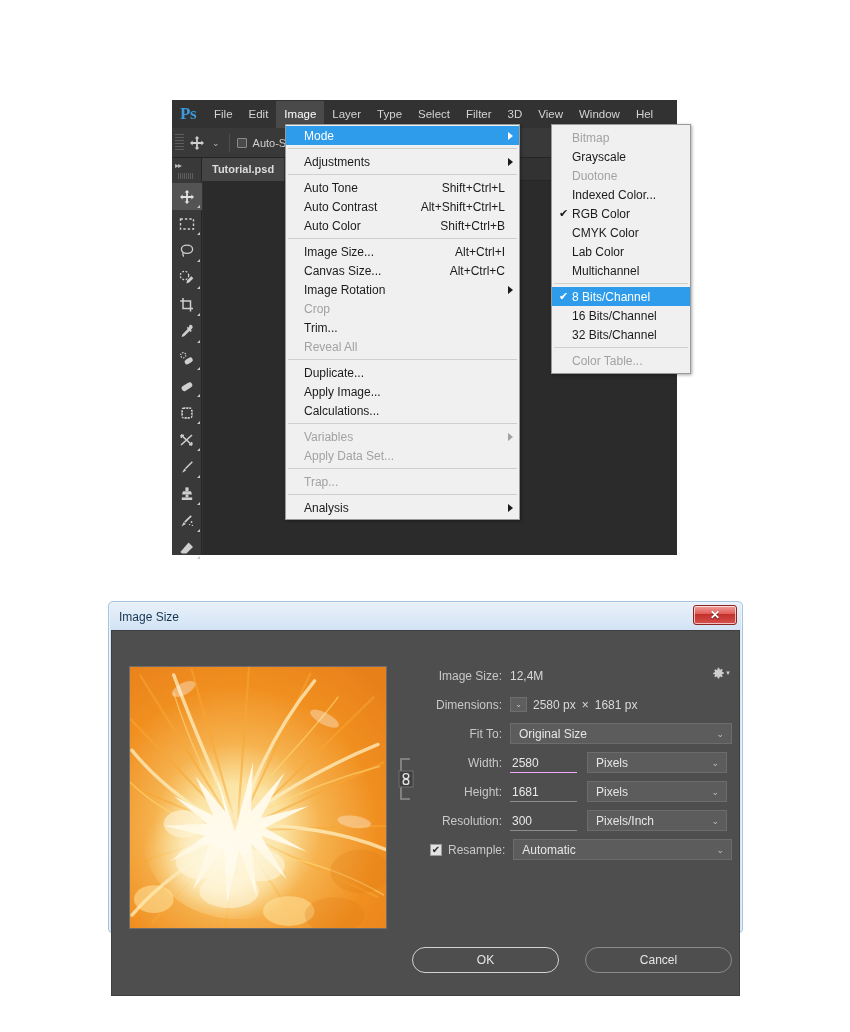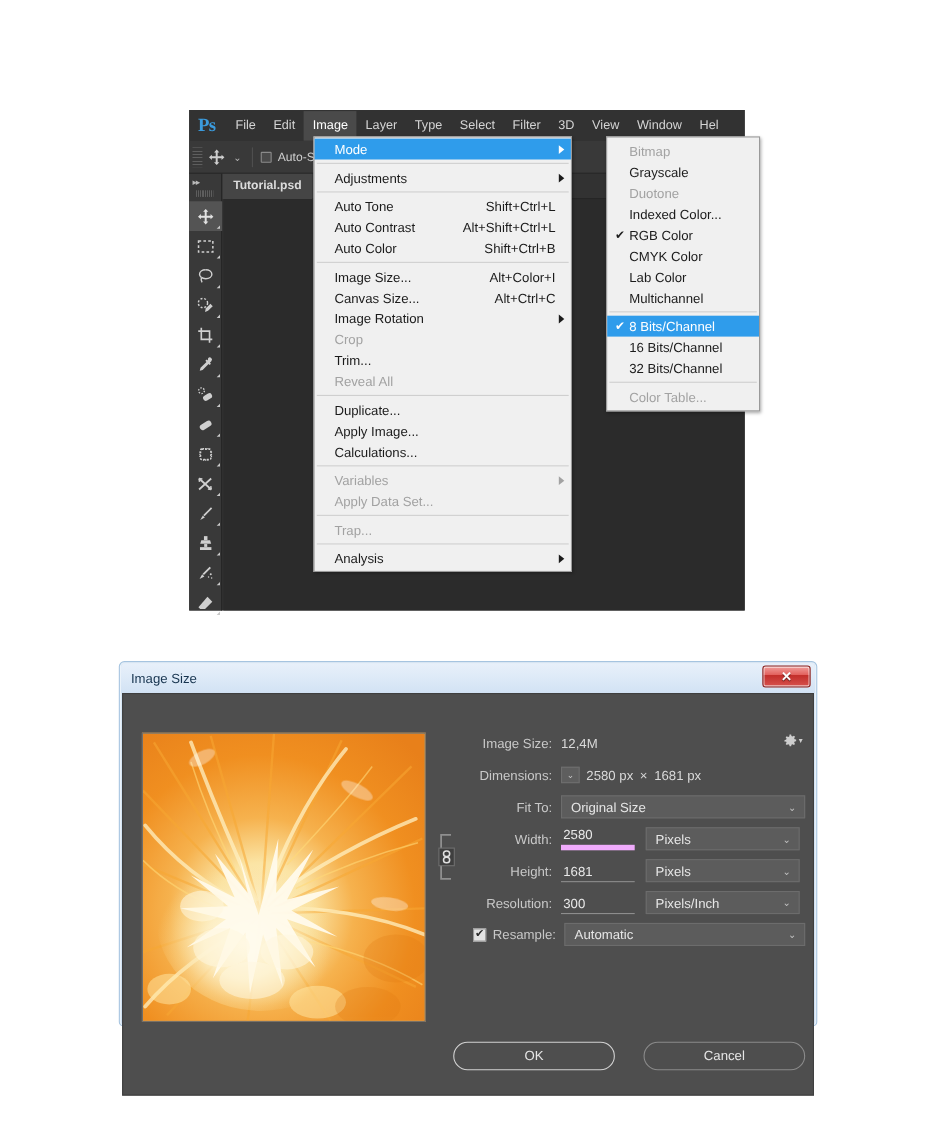--- a/index.html
+++ b/index.html
@@ -186,21 +186,21 @@
     color:#e6e6e6; font-size:12px; display:flex; align-items:center;
     padding-left:8px; position:relative;
   }
   .sel-full .dncaret { position:absolute; right:7px; color:#c0c0c0; font-size:9px;}
   .numin {
     width:67px; height:20px; background:transparent;
     border:none; border-bottom:1px solid #8d8d8d;
     color:#e8e8e8; font-size:12px; padding-left:2px;
     display:flex; align-items:flex-end; padding-bottom:2px;
   }
-  .numin.focus { border-bottom:5px solid #f0abfc; }
+  .numin.focus { border-bottom:1px solid #f0abfc; }
   .unitsel {
     width:140px; height:21px; background:#5c5c5c; border:1px solid #6c6c6c;
     color:#e6e6e6; font-size:12px; display:flex; align-items:center;
     padding-left:8px; position:relative; margin-left:10px;
   }
   .unitsel .dncaret { position:absolute; right:7px; color:#c0c0c0; font-size:9px;}
   .chain {
     position:absolute; left:-4px; top:8px; width:30px; height:44px;
   }
   .cbox {
@@ -403,21 +403,21 @@
       <span class="maccel">Alt+Shift+Ctrl+L</span>
     </div>
     <div class="mrow">
       <span class="mlabel">Auto Color</span>
       <span class="maccel">Shift+Ctrl+B</span>
     </div>
     <div class="msep"></div>
 
     <div class="mrow">
       <span class="mlabel">Image Size...</span>
-      <span class="maccel">Alt+Color+I</span>
+      <span class="maccel">Alt+Ctrl+I</span>
     </div>
     <div class="mrow">
       <span class="mlabel">Canvas Size...</span>
       <span class="maccel">Alt+Ctrl+C</span>
     </div>
     <div class="mrow">
       <span class="mlabel">Image Rotation</span>
       <span class="arrow"></span>
     </div>
     <div class="mrow dis">

